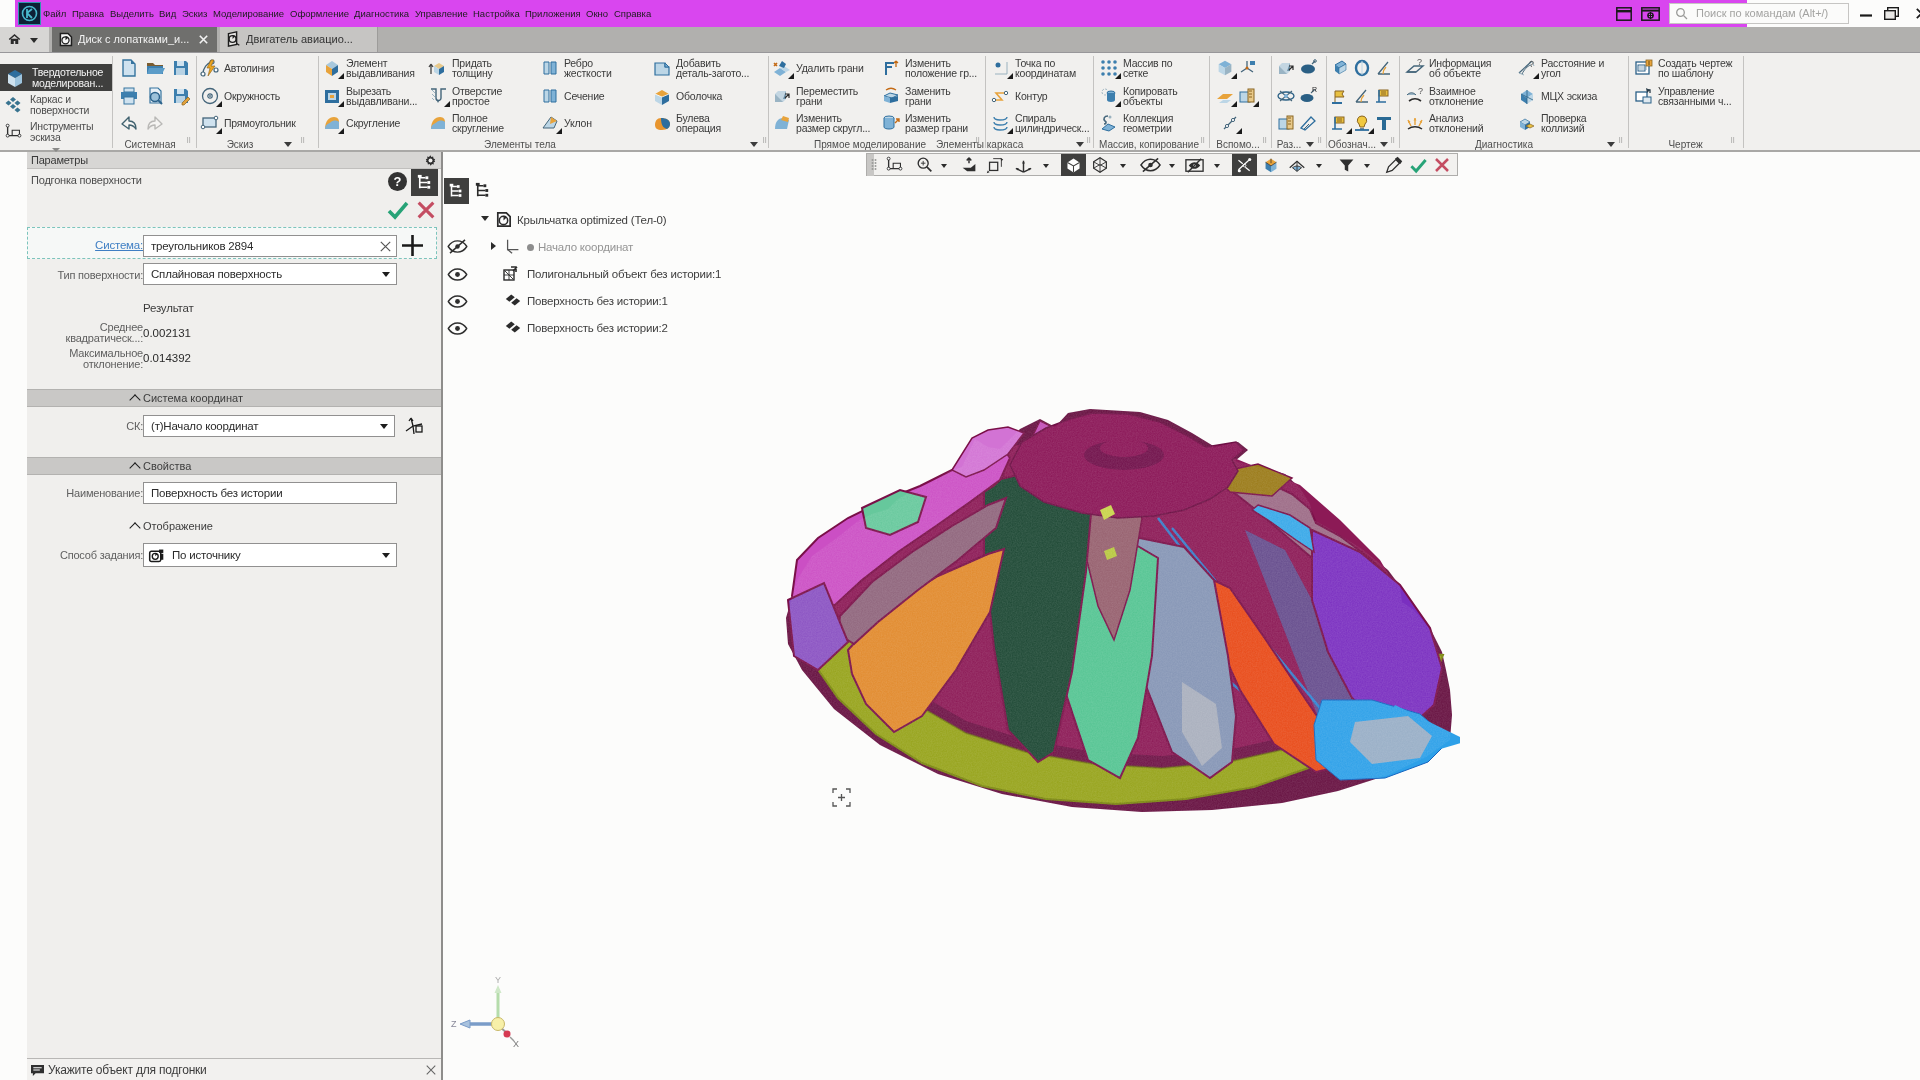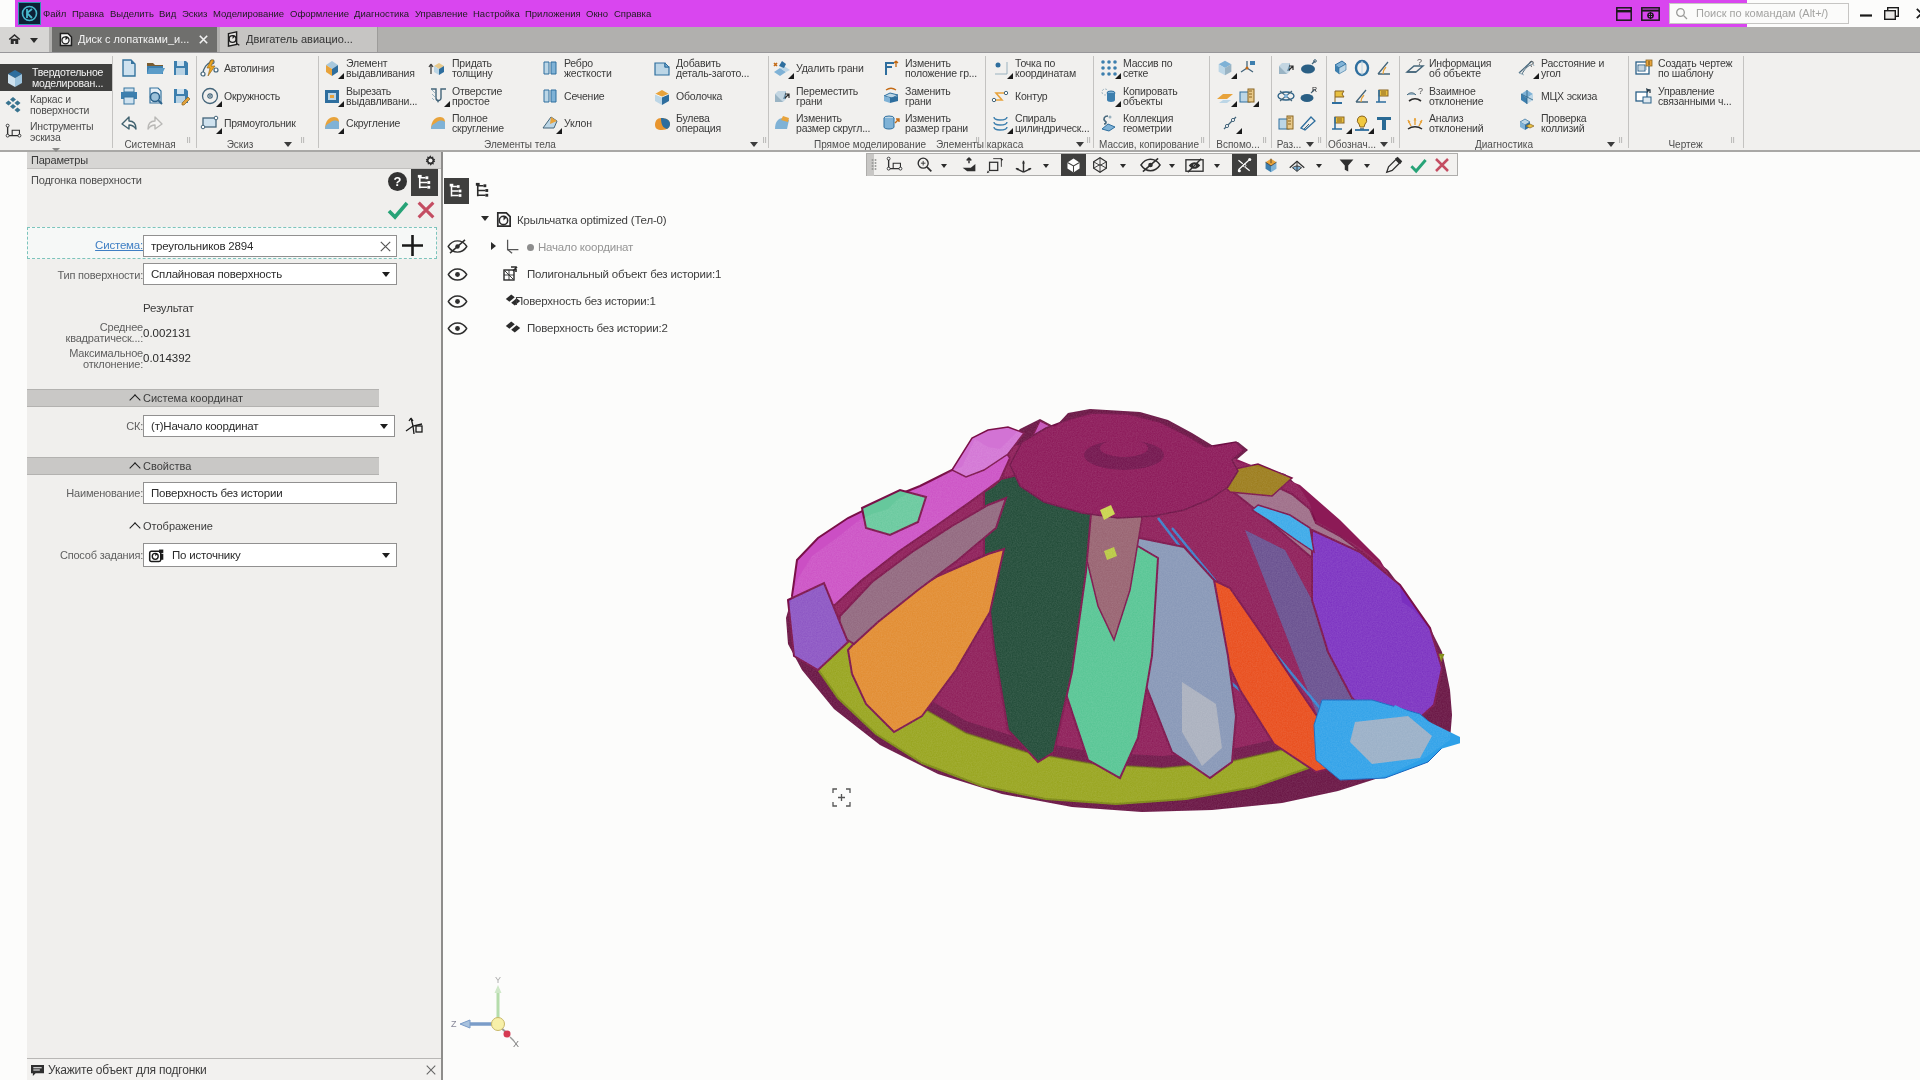--- a/index.html
+++ b/index.html
@@ -27,21 +27,21 @@
 .fo:after{content:"";position:absolute;right:-2px;bottom:-1px;width:0;height:0;border-left:6px solid transparent;border-bottom:6px solid #1a1a1a}
 
 #modeblk .row{position:absolute;left:0;width:112px;height:27px;display:flex;align-items:center}
 #modeblk .tx{font-size:10.5px;line-height:10.5px;color:#4c4c4c;margin-left:6px;letter-spacing:-.2px}
 
 #lstrip{position:absolute;left:0;top:152px;width:27px;height:928px;background:#ecebe9;border-right:1px solid #c6c5c3}
 #panel{position:absolute;left:27px;top:152px;width:416px;height:928px;background:#f0efed;border-right:2px solid #8e8d8b}
 #phdr{position:absolute;left:0;top:0;width:414px;height:17px;background:#d7d6d4;border-bottom:1px solid #c0bfbd}
 .plab{position:absolute;font-size:11px;color:#5f5f5f;text-align:right;letter-spacing:-.2px}
 .pinp{position:absolute;background:#fff;border:1px solid #919090;font-size:11.5px;color:#2b2b2b;padding-left:7px;letter-spacing:-.2px}
-.psec{position:absolute;left:0;width:352px;height:18px;background:#c9c8c6;border-top:1px solid #b3b2b0;border-bottom:1px solid #b3b2b0;font-size:11px;color:#3d3d3d}
+.psec{position:absolute;left:0;width:414px;height:18px;background:#c9c8c6;border-top:1px solid #b3b2b0;border-bottom:1px solid #b3b2b0;font-size:11px;color:#3d3d3d}
 .carf{position:absolute;width:0;height:0;border:4px solid transparent;border-top:5px solid #1c1c1c}
 
 #vp{position:absolute;left:443px;top:152px;width:1477px;height:928px;background:#fcfcfb}
 #vtb{position:absolute;left:423px;top:1px;height:23px;background:#f2f1ef;border:1px solid #aeadab;display:flex;align-items:center}
 .vsep{width:1px;height:22px;background:#c8c7c5;flex:none}
 .vbtn{position:relative;width:22px;height:22px;flex:none;display:flex;align-items:center;justify-content:center}
 .vdark{background:#3f3f3e}
 .vbtn,.vcar{position:absolute;top:0}
 .vcar{width:10px;height:22px;display:flex;align-items:center;justify-content:center}
 .vcar i{width:0;height:0;border:3.5px solid transparent;border-top:4.5px solid #2b2b2b;margin-top:4px}
@@ -1363,21 +1363,21 @@
  <svg class="abs" style="left:58px;top:111px" width="20" height="20" viewBox="0 0 20 20">
         <use href="#s-poly"></use>
       </svg>
  <span class="tree-t" style="left:84px;top:116px">Полигональный объект без истории:1</span>
  <svg class="abs" style="left:4px;top:143px" width="21" height="13" viewBox="0 0 22 14">
         <use href="#s-eye"></use>
       </svg>
  <svg class="abs" style="left:61px;top:139px" width="18" height="18" viewBox="0 0 20 20">
         <use href="#s-surf"></use>
       </svg>
- <span class="tree-t" style="left:72px;top:143px">Поверхность без истории:1</span>
+ <span class="tree-t" style="left:84px;top:143px">Поверхность без истории:1</span>
  <svg class="abs" style="left:4px;top:170px" width="21" height="13" viewBox="0 0 22 14">
         <use href="#s-eye"></use>
       </svg>
  <svg class="abs" style="left:61px;top:166px" width="18" height="18" viewBox="0 0 20 20">
         <use href="#s-surf"></use>
       </svg>
  <span class="tree-t" style="left:84px;top:170px">Поверхность без истории:2</span>
 
  <svg id="model" class="abs" style="left:317px;top:248px" width="700" height="420" viewBox="760 400 700 420">
  <defs>

